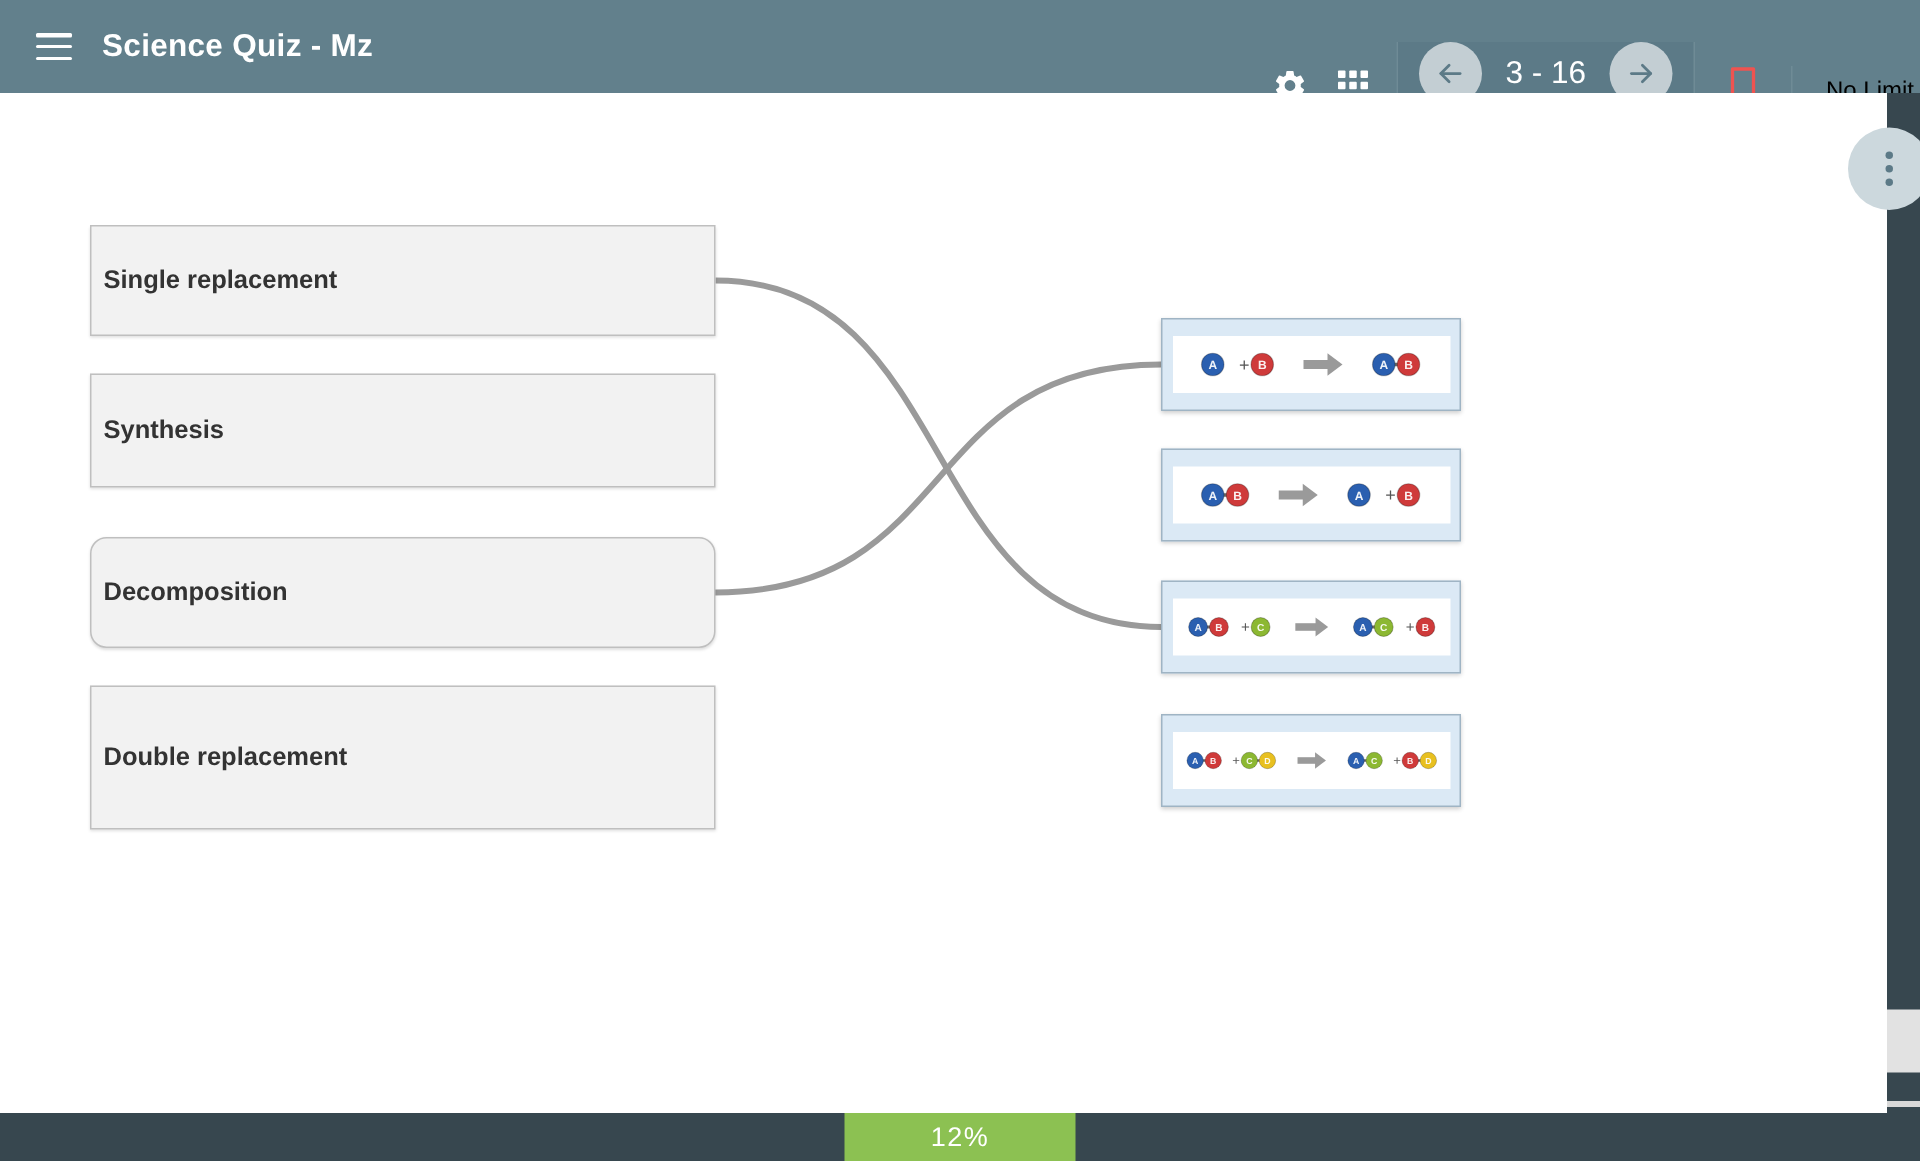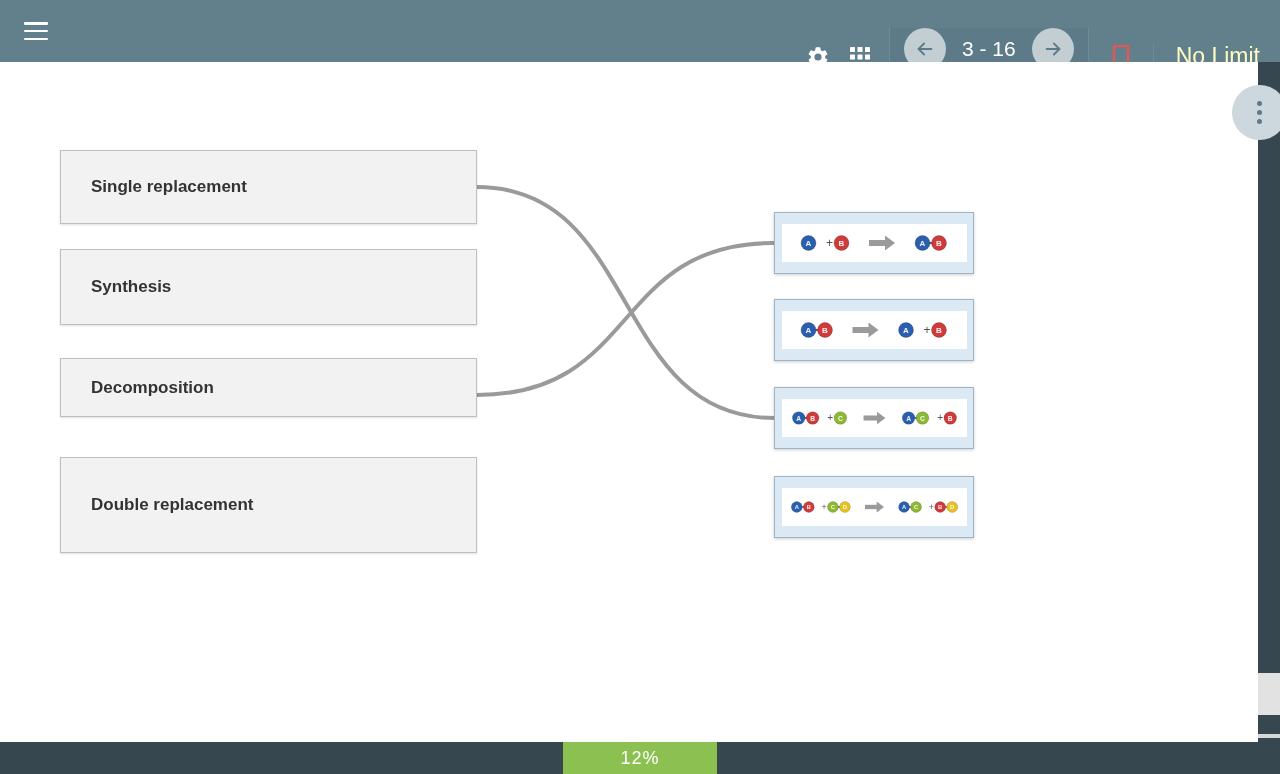--- a/index.html
+++ b/index.html
@@ -117,23 +117,23 @@
     align-items: center;
     justify-content: center;
     padding: 0 22px;
     border-right: 1px solid #6f8b96;
     cursor: pointer;
   }
 
   .no-limit {
     display: flex;
     align-items: center;
-    color: #fef9c3;
-    font-size: 23px;
-    padding: 0 20px 0 22px;
+    color: #000000;
+    font-size: 16px;
+    padding: 0 4px 0 22px;
     white-space: nowrap;
   }
 
   
   .content {
     position: absolute;
     top: 62px; left: 0;
     width: 1258px;
     height: 680px;
     background: #ffffff;
@@ -158,21 +158,21 @@
     width: 417px;
   }
 
   .match-box {
     width: 417px;
     background: #f2f2f2;
     border: 1px solid #bfbfbf;
     box-shadow: 0 1px 2px rgba(0,0,0,0.13);
     display: flex;
     align-items: center;
-    padding-left: 30px;
+    padding-left: 8px;
     cursor: pointer;
   }
   .match-box .mb-label {
     font-size: 17px;
     font-weight: bold;
     color: #333333;
   }
 
   
   .right-col {
@@ -303,20 +303,21 @@
 <div id="app">
 
   <div class="topbar">
 
     <div class="hamburger">
       <span></span>
         <span></span>
         <span></span>
     </div>
 
+    <div class="app-title">Science Quiz - Mz</div>
 
     <div class="topbar-right">
 
       <div class="tb-icon-group">
         <div class="tb-icon">
           <svg width="24" height="24" viewBox="0 0 24 24" fill="#ffffff">
             <path d="M19.14 12.94a7.07 7.07 0 000-1.88l2.03-1.58a.5.5 0 00.12-.64l-1.92-3.32a.5.5 0 00-.6-.22l-2.39.96a7.03 7.03 0 00-1.62-.94l-.36-2.54a.5.5 0 00-.5-.42h-3.84a.5.5 0 00-.5.42l-.36 2.54c-.58.24-1.12.56-1.62.94l-2.39-.96a.5.5 0 00-.6.22L2.7 8.84a.5.5 0 00.12.64l2.03 1.58a7.07 7.07 0 000 1.88L2.82 14.52a.5.5 0 00-.12.64l1.92 3.32a.5.5 0 00.6.22l2.39-.96c.5.38 1.04.7 1.62.94l.36 2.54a.5.5 0 00.5.42h3.84a.5.5 0 00.5-.42l.36-2.54c.58-.24 1.12-.56 1.62-.94l2.39.96a.5.5 0 00.6-.22l1.92-3.32a.5.5 0 00-.12-.64l-2.03-1.58zM12 15.6A3.6 3.6 0 1115.6 12 3.6 3.6 0 0112 15.6z"></path>
           </svg>
         </div>
         <div class="tb-icon">
@@ -373,21 +374,21 @@
         </g>
     </svg>
 
     <div class="left-col">
         <div class="match-box" style="position: absolute; top: 0px; height: 74px;">
           <span class="mb-label">Single replacement</span>
         </div>
         <div class="match-box" style="position: absolute; top: 99px; height: 76px;">
           <span class="mb-label">Synthesis</span>
         </div>
-        <div class="match-box" style="position: absolute; top: 208px; height: 59px;">
+        <div class="match-box" style="position: absolute; top: 208px; height: 74px; border-radius: 11px;">
           <span class="mb-label">Decomposition</span>
         </div>
         <div class="match-box" style="position: absolute; top: 307px; height: 96px;">
           <span class="mb-label">Double replacement</span>
         </div>
       </div>
 
     <div class="right-col">
         <div class="img-card" style="top: 62px; height: 62px;">
           <div class="img-inner" style="height: 38px;">

